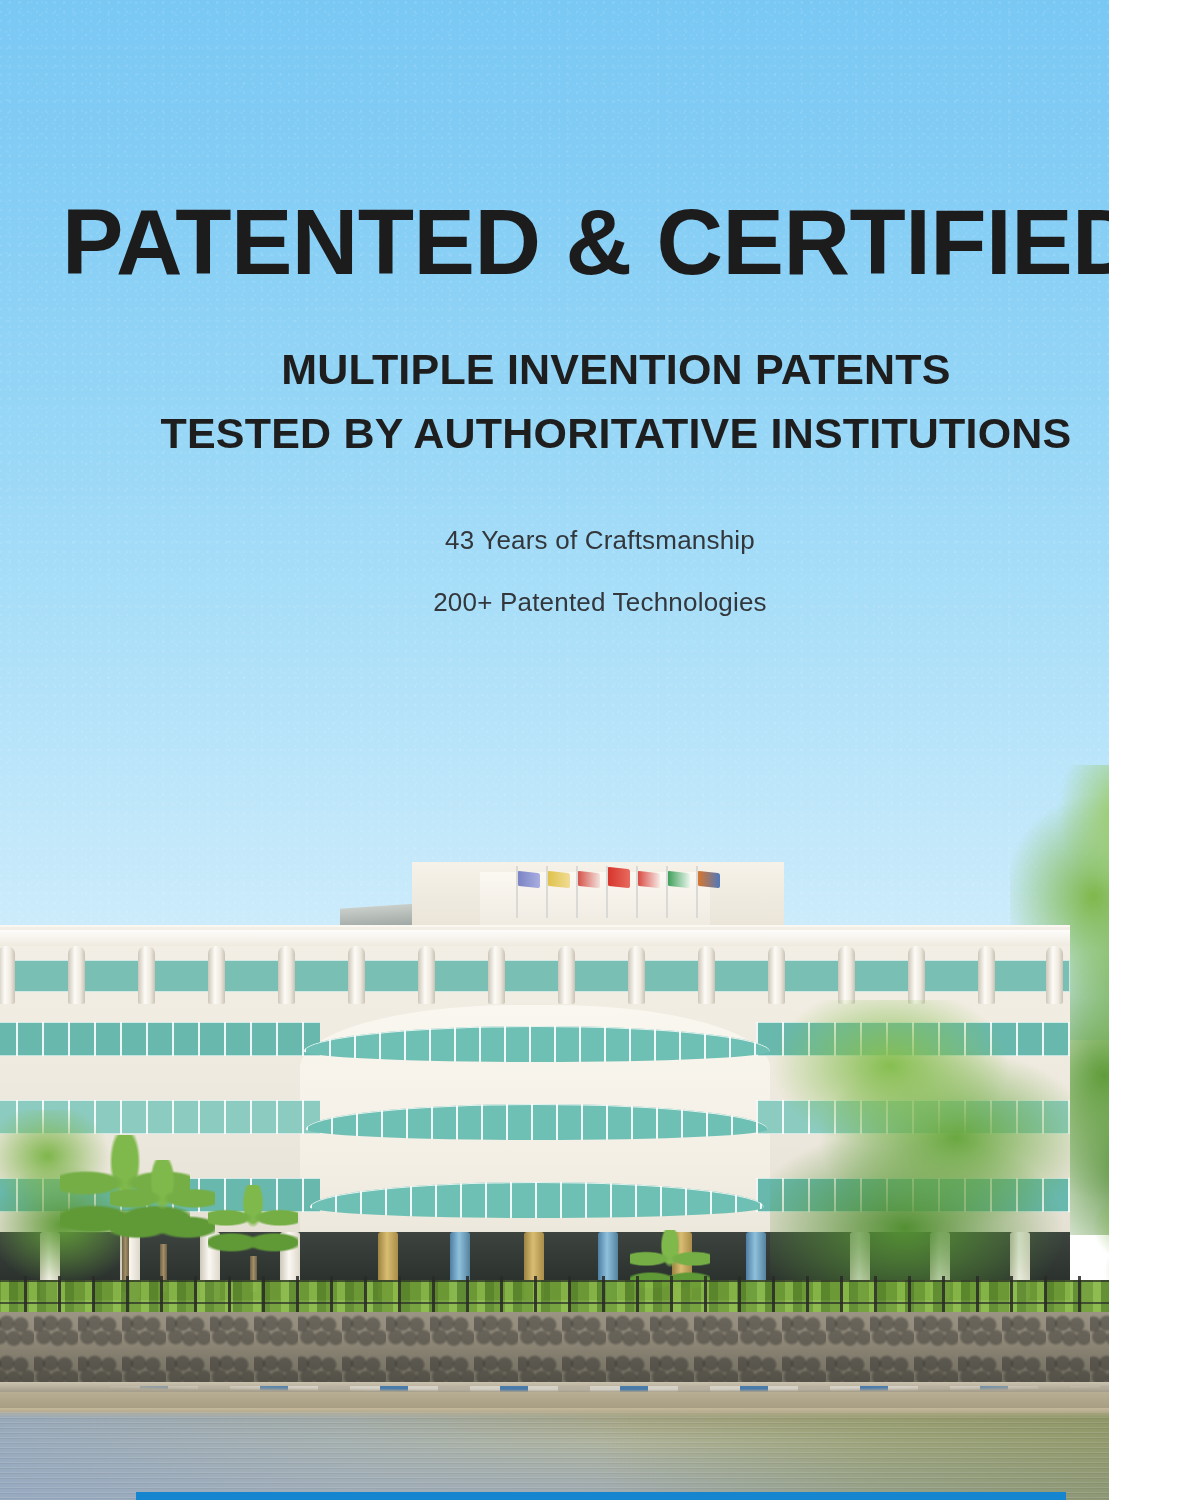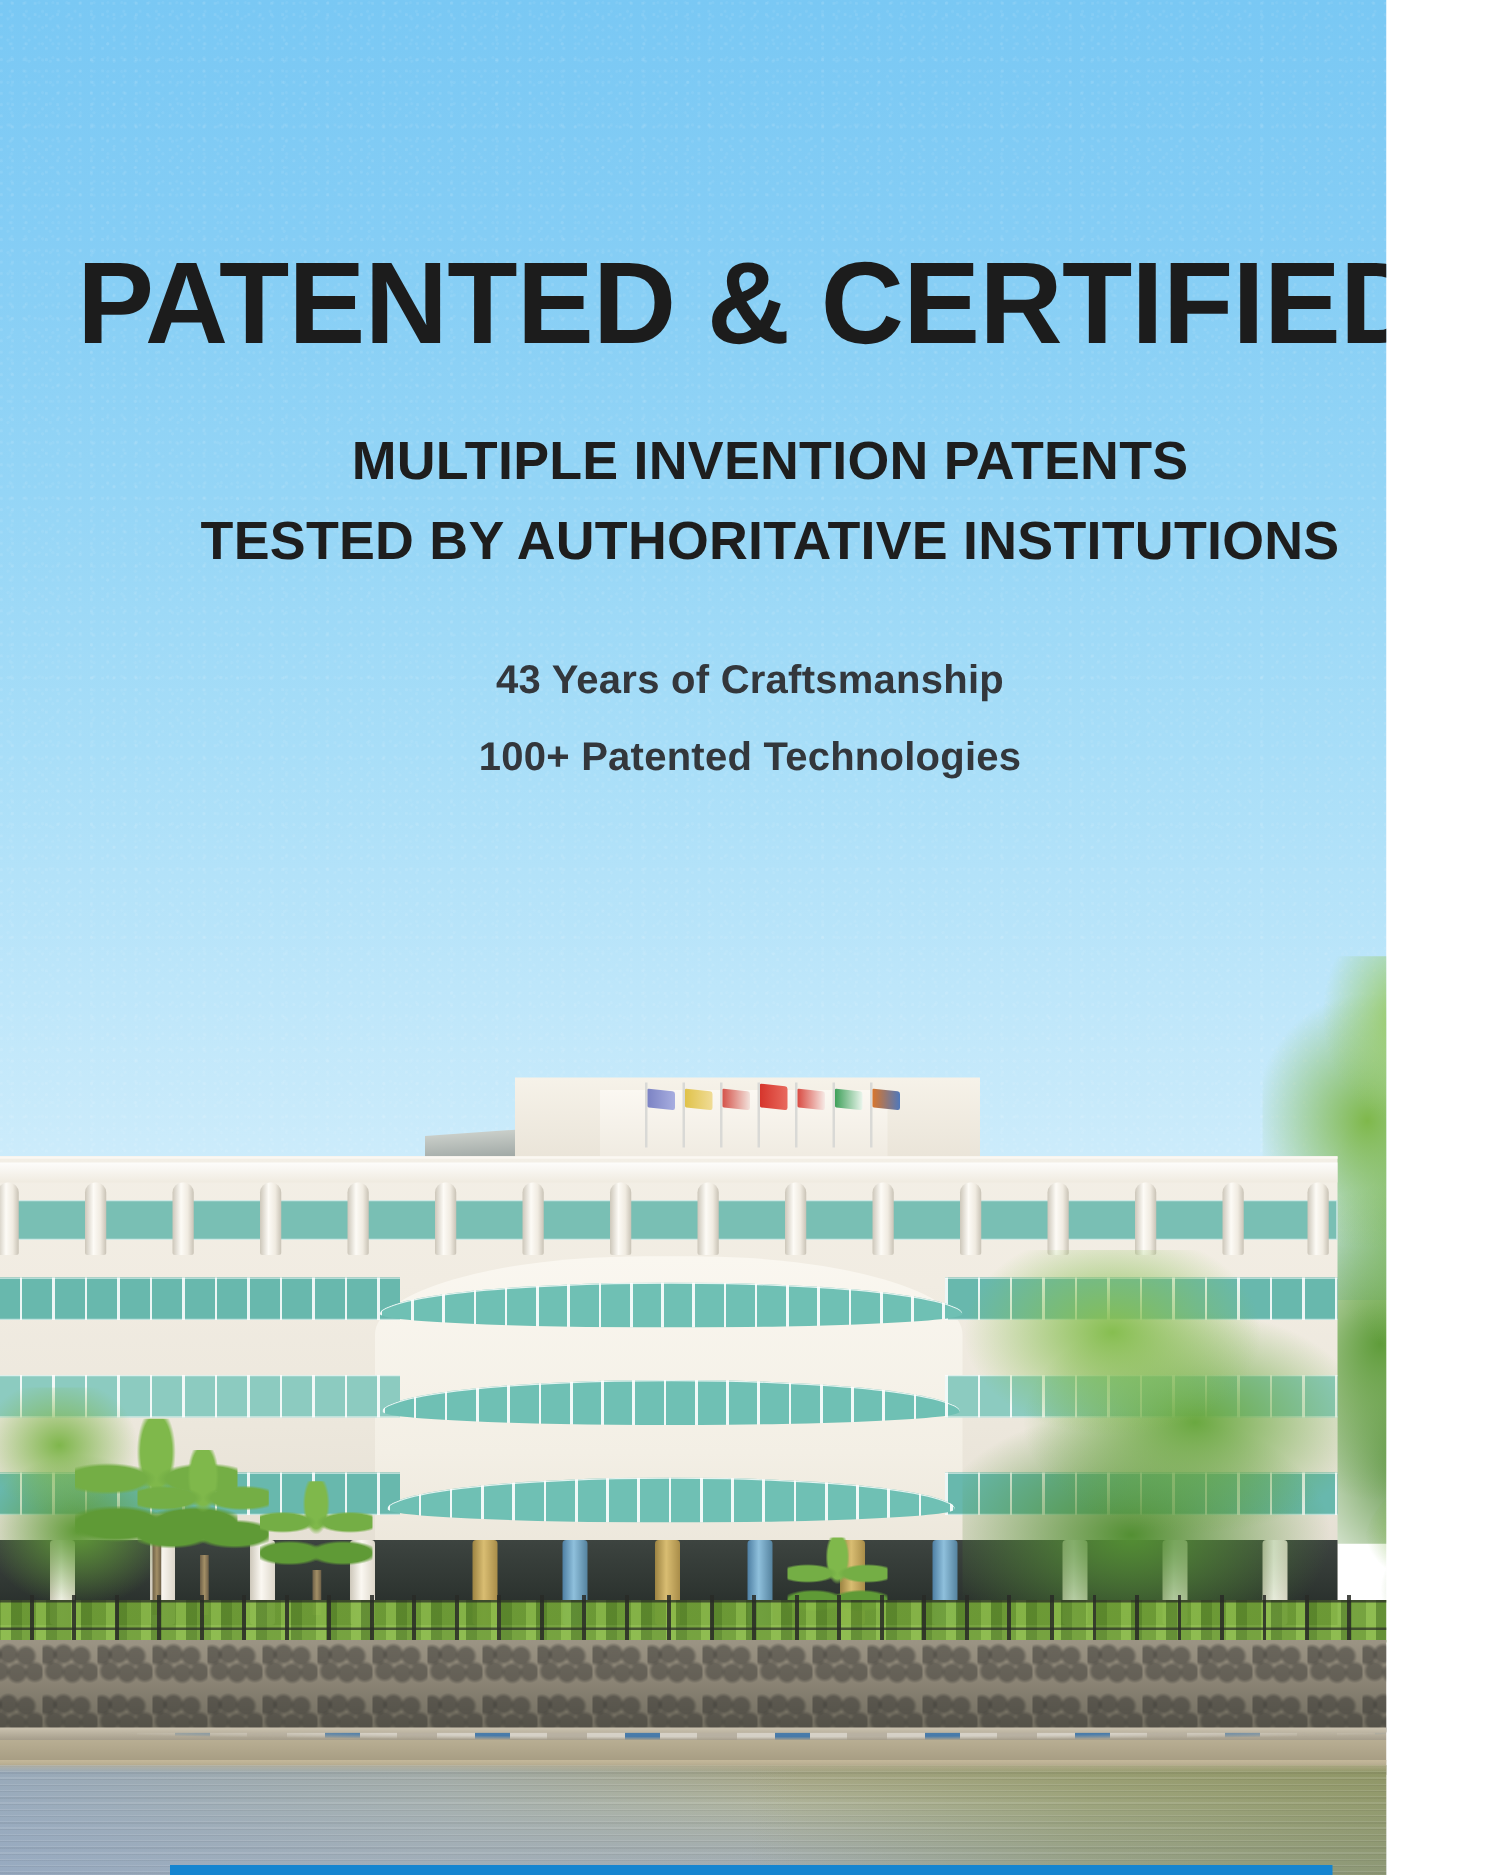--- a/index.html
+++ b/index.html
@@ -72,23 +72,23 @@
     color: #1e1e1e;
     padding-left: 16px;
   }
   .subline.l1 { top: 348px; }
   .subline.l2 { top: 412px; }
 
   .bodyline {
     position: absolute;
     left: 0;
     width: 1200px;
-    font-size: 32px;
+    font-size: 26px;
     line-height: 1;
-    font-weight: 700;
+    font-weight: 400;
     letter-spacing: 0.2px;
     color: #33373c;
   }
   .bodyline.b1 { top: 527px; }
   .bodyline.b2 { top: 589px; }
 
   
   .scene {
     position: absolute;
     left: 0; top: 0;
@@ -516,18 +516,18 @@
 
   <div class="text-block">
     <h1 class="headline">PATENTED &amp; CERTIFIED</h1>
 
     <div class="subline l1">MULTIPLE INVENTION PATENTS</div>
 
     <div class="subline l2">TESTED BY AUTHORITATIVE INSTITUTIONS</div>
 
     <div class="bodyline b1">43 Years of Craftsmanship</div>
 
-    <div class="bodyline b2">100+ Patented Technologies</div>
+    <div class="bodyline b2">200+ Patented Technologies</div>
   </div>
 
   <div class="bottom-bar"></div>
 
 </div>
 
 </body></html>

